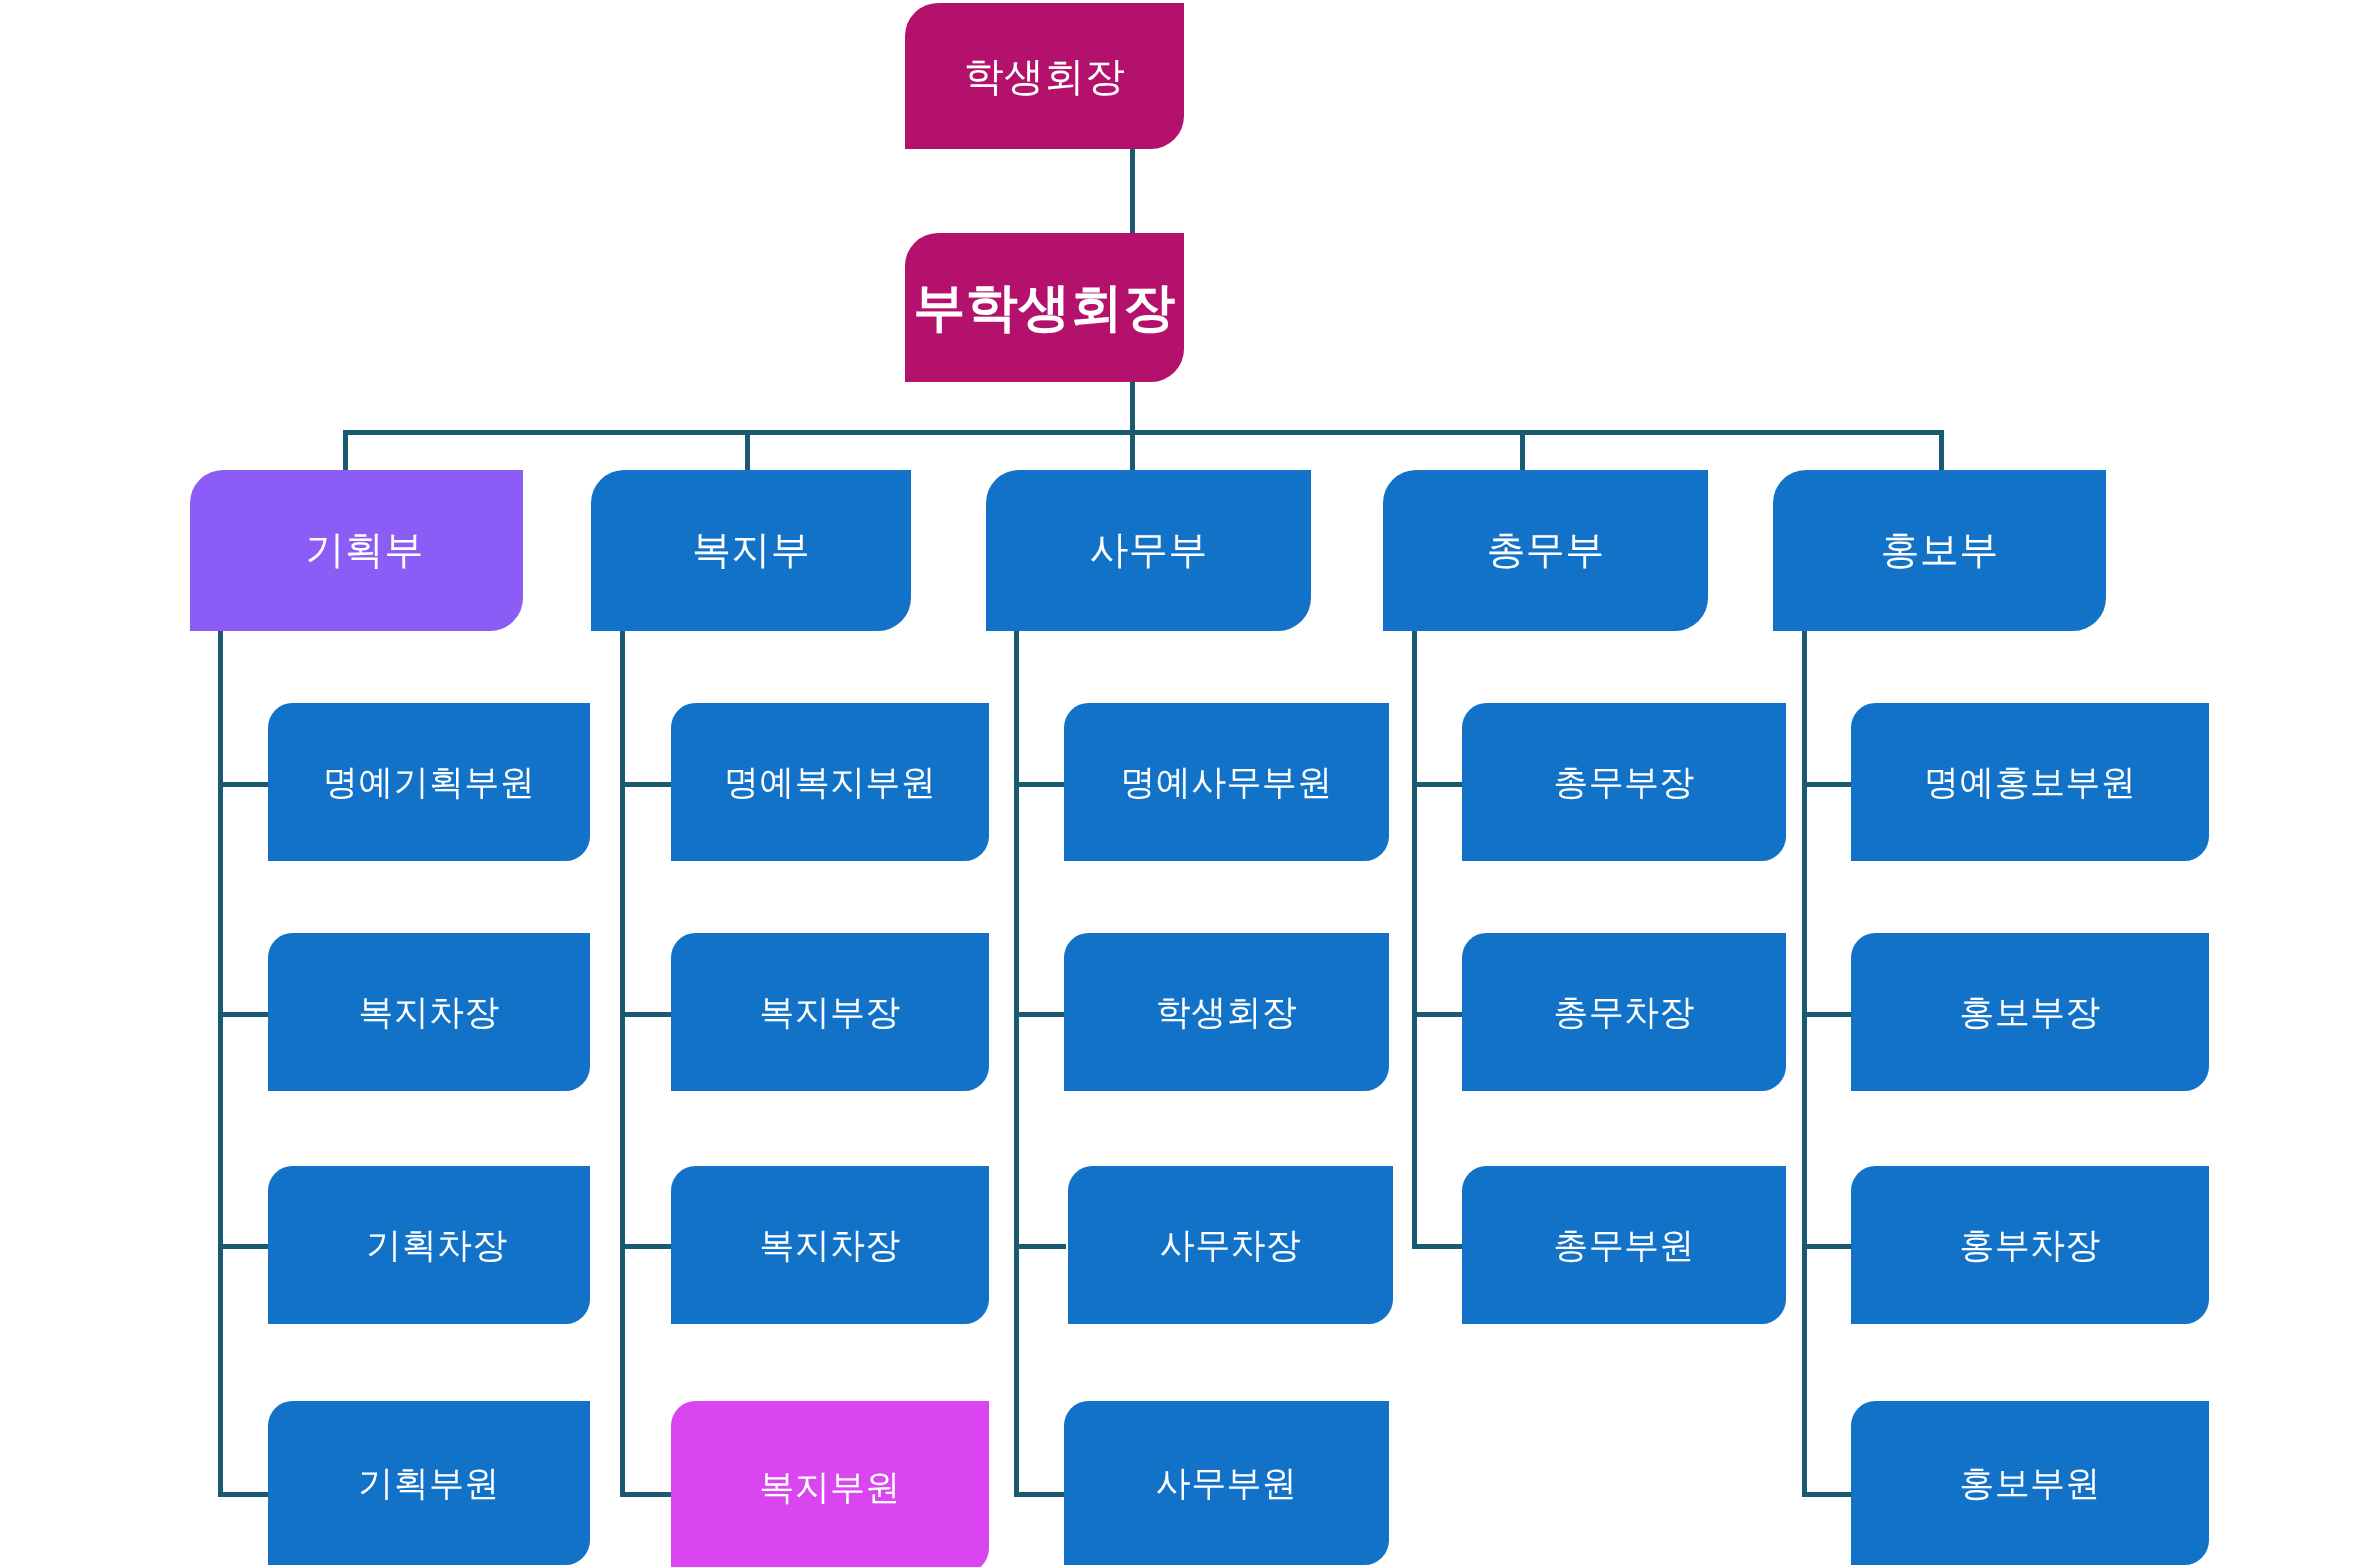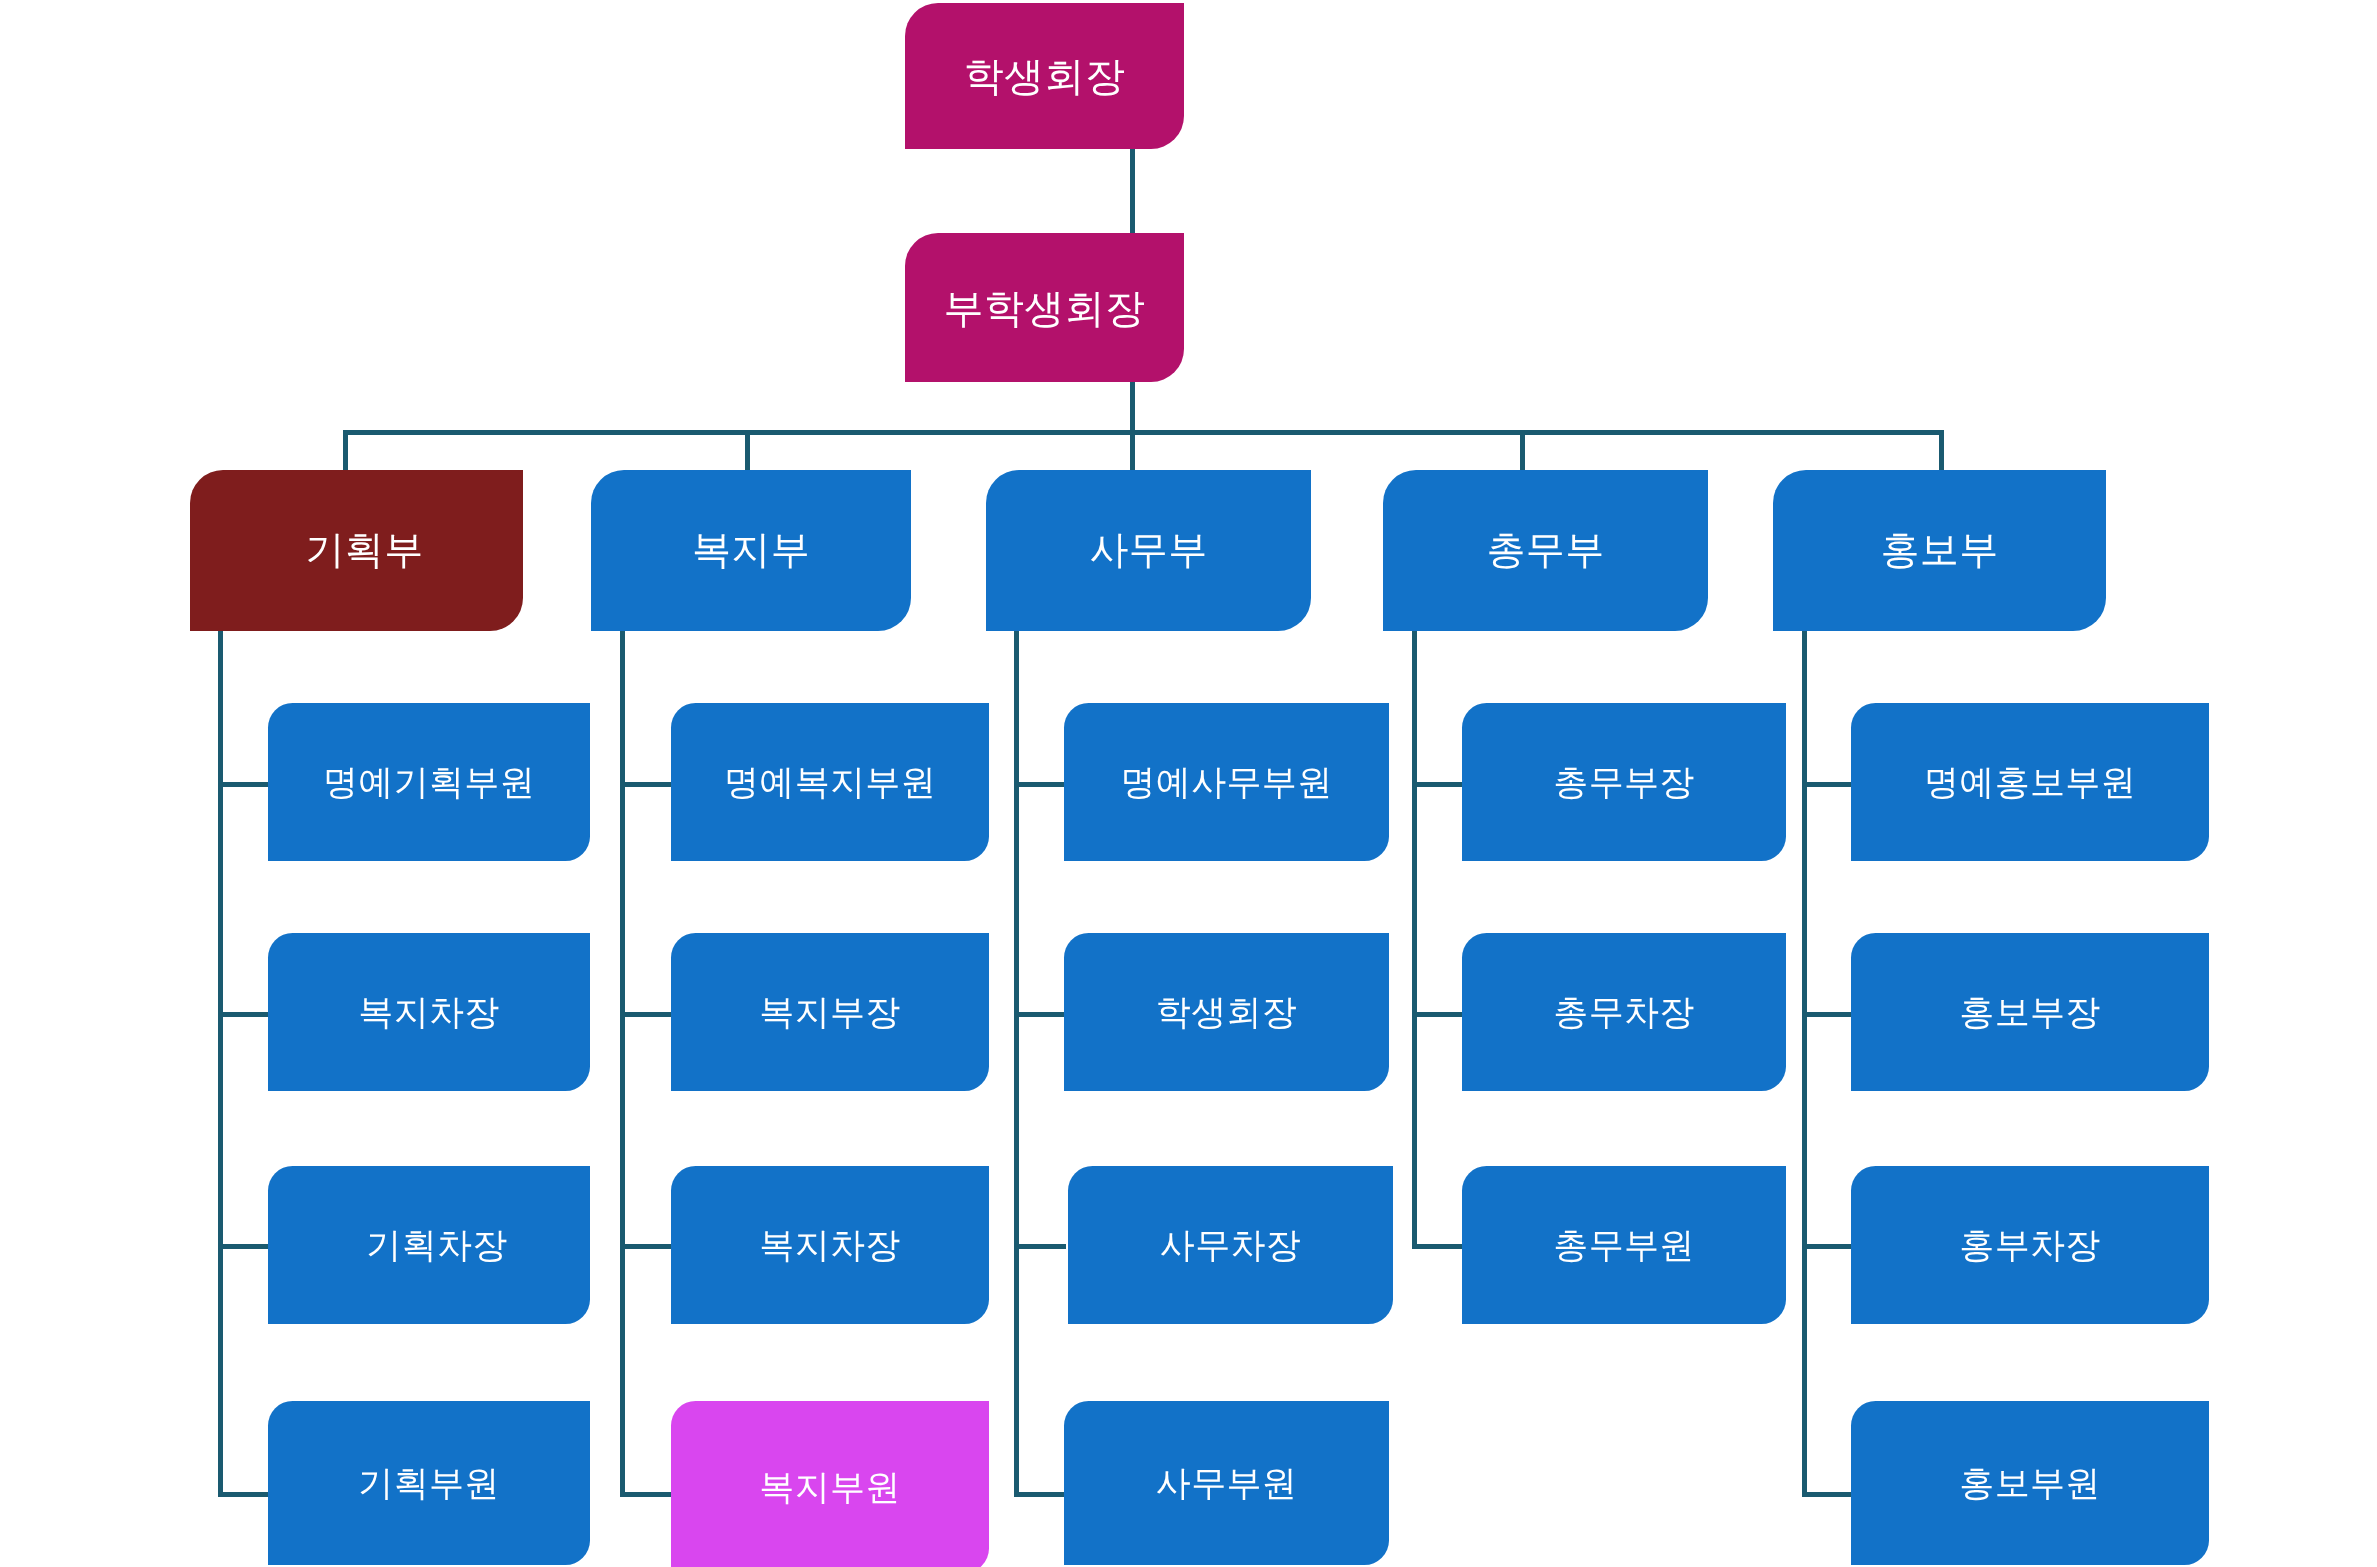--- a/index.html
+++ b/index.html
@@ -7,21 +7,21 @@
   #stage{position:relative;width:2377px;height:1568px;background:#fff;overflow:hidden;}
 
   .box{position:absolute;box-sizing:border-box;display:flex;align-items:center;
        justify-content:center;color:#ffffff;text-align:center;line-height:1.1;
        letter-spacing:.01em;}
   
   .rnd{border-radius:33px 0 33px 0;}
   .rnd-sm{border-radius:24.6px 0 24.6px 0;}
 
   .lvl1{background:#b3116b;font-size:40px;}
-  .lvl2{background:#b3116b;font-size:40px;}
+  .lvl2{background:#b3116b;font-size:52px;font-weight:bold;}
   .dept{background:#1272c8;font-size:39px;}
   .sub{background:#1272c8;font-size:35px;}
 
   .ln{position:absolute;background:#1a5a70;}
   .vln{width:5px;}
   .hln{height:5px;}
 </style>
 </head>
 <body>
 
@@ -40,21 +40,21 @@
   <div class="ln vln" style="left: 1130px; top: 382px; width: 5px; height: 50px; background: rgb(26, 90, 112);"></div>
 
   <div class="ln hln" style="left: 343px; top: 430px; width: 1601px; height: 5px; background: rgb(26, 90, 112);"></div>
 
   <div class="ln vln" style="left: 343px; top: 430px; width: 5px; height: 40px; background: rgb(26, 90, 112);"></div>
   <div class="ln vln" style="left: 745px; top: 430px; width: 5px; height: 40px; background: rgb(26, 90, 112);"></div>
   <div class="ln vln" style="left: 1130px; top: 430px; width: 5px; height: 40px; background: rgb(26, 90, 112);"></div>
   <div class="ln vln" style="left: 1520px; top: 430px; width: 5px; height: 40px; background: rgb(26, 90, 112);"></div>
   <div class="ln vln" style="left: 1939px; top: 430px; width: 5px; height: 40px; background: rgb(26, 90, 112);"></div>
 
-  <div class="box rnd dept" style="left: 190px; top: 470px; width: 333px; height: 161px; background: #7f1d1d; padding-left: 16px;">
+  <div class="box rnd dept" style="left: 190px; top: 470px; width: 333px; height: 161px; background: #8b5cf6; padding-left: 16px;">
     <span>기획부</span>
   </div>
   <div class="box rnd dept" style="left: 591px; top: 470px; width: 320px; height: 161px; background: rgb(18, 114, 200);">
     <span>복지부</span>
   </div>
   <div class="box rnd dept" style="left: 986px; top: 470px; width: 325px; height: 161px; background: rgb(18, 114, 200);">
     <span>사무부</span>
   </div>
   <div class="box rnd dept" style="left: 1383px; top: 470px; width: 325px; height: 161px; background: rgb(18, 114, 200);">
     <span>총무부</span>

